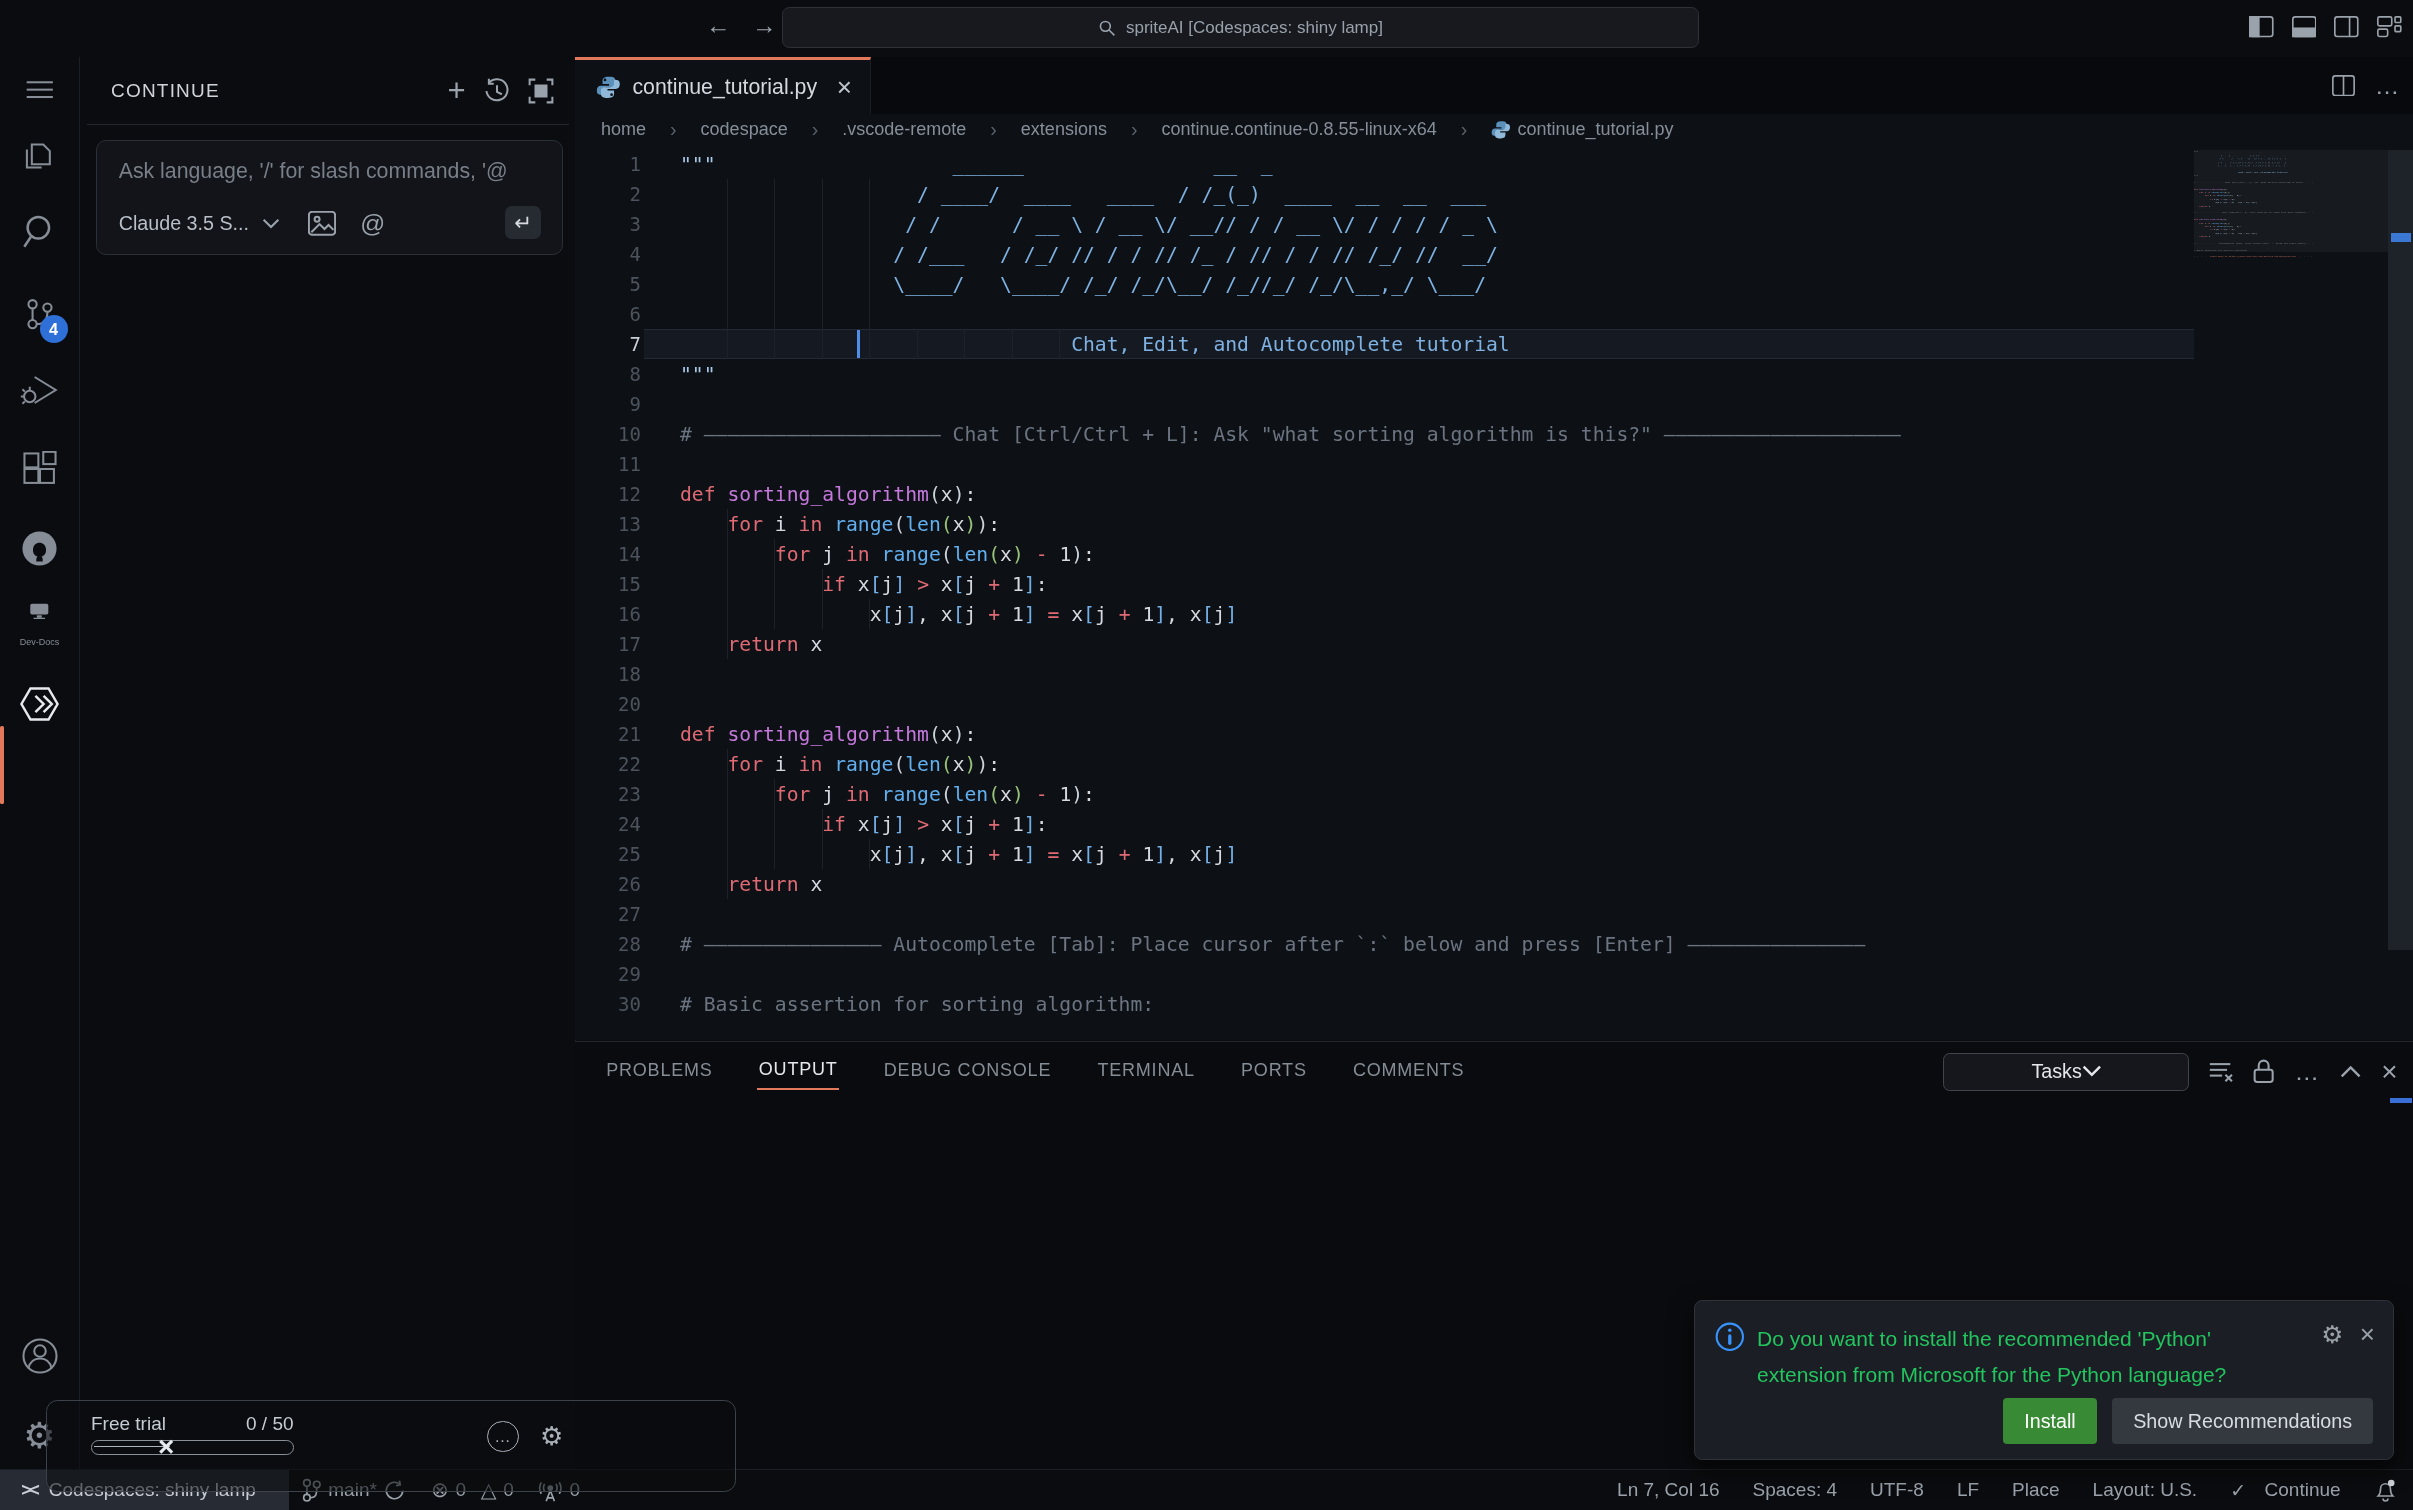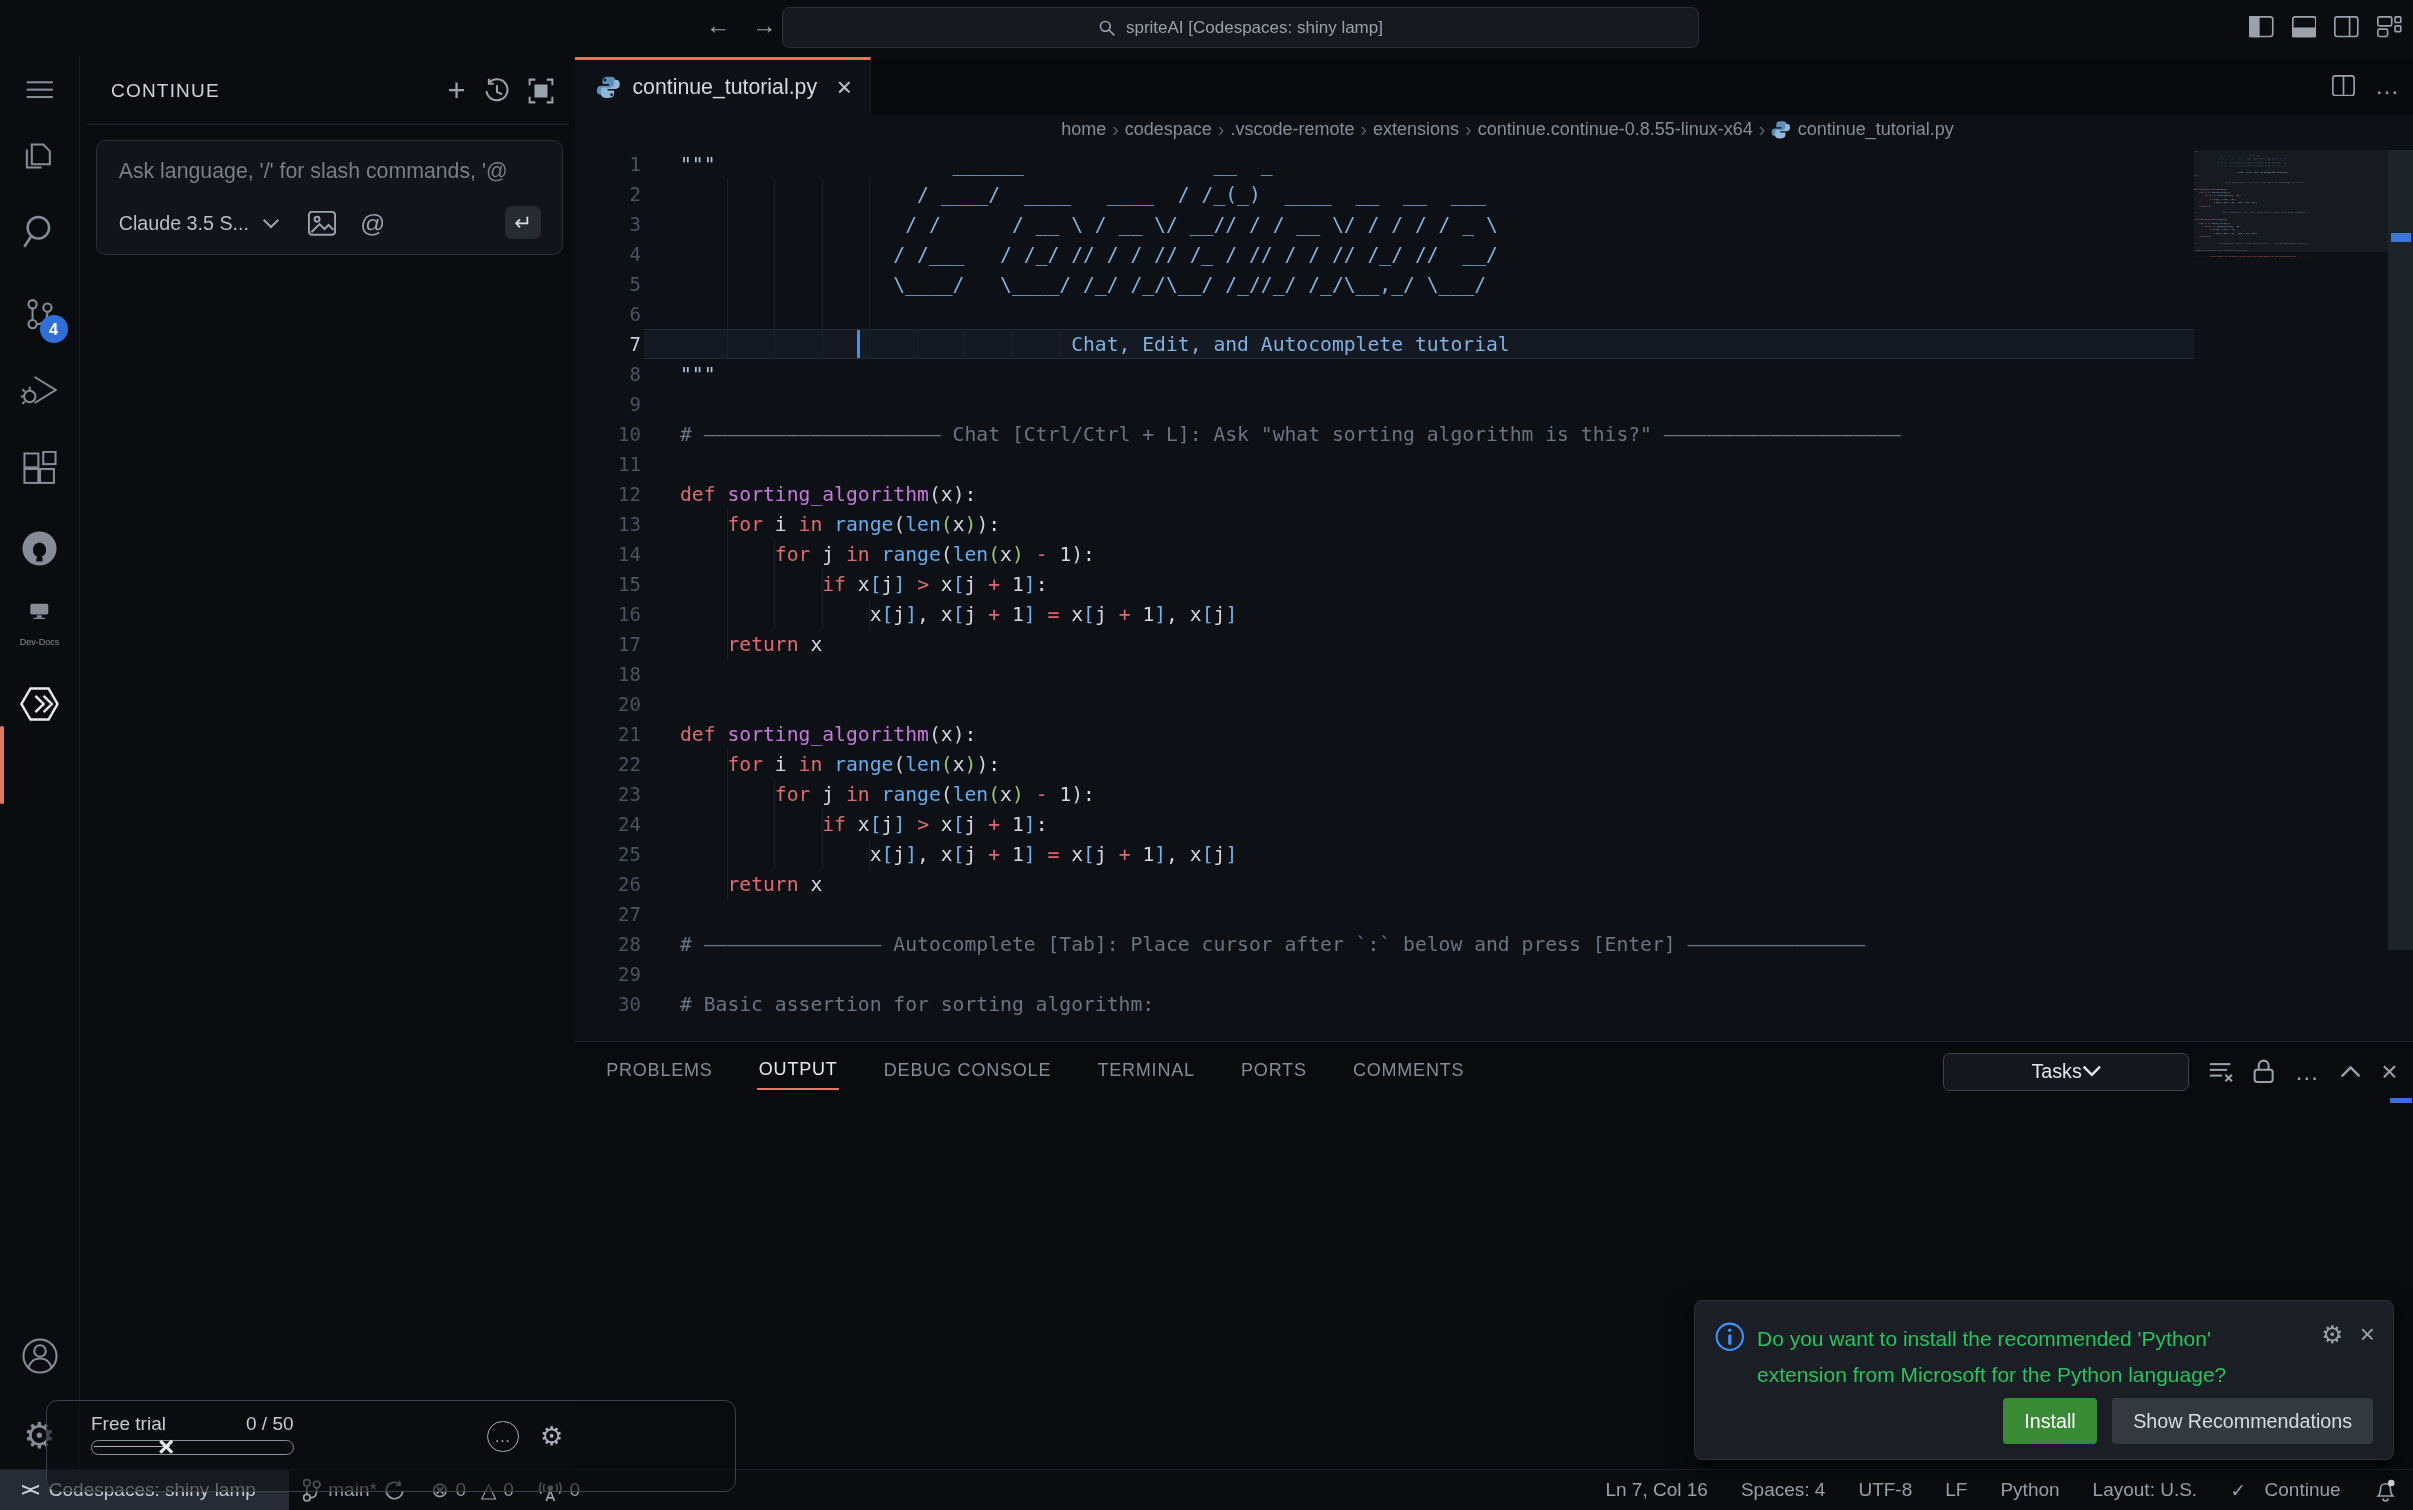--- a/index.html
+++ b/index.html
@@ -42,22 +42,22 @@
   .circle-ellipsis{width:29.6px;height:29.6px;border:1.6px solid #aab0b9;border-radius:50%;display:flex;align-items:center;justify-content:center;font-size:16.4px;letter-spacing:0.8px;}
   .gear-glyph{font-size:26px;}
   
   #editorgroup{position:absolute;left:575px;top:57px;width:1839px;height:983px;background:#0d1116;}
   #tabstrip{position:absolute;left:0;top:0;width:1839px;height:57px;background:#08090c;}
   #tab-active{position:absolute;left:0;top:0;width:296px;height:57px;background:#0d1116;border-top:3.3px solid #e2795c;
     border-right:0.8px solid #1a1e25;box-sizing:border-box;display:flex;align-items:center;gap:11.5px;padding-left:21.3px;}
   #tab-label{color:#d5d9df;font-size:21.3px;}
   .tab-close{color:#c0c5cc;font-size:26px;margin-left:8.2px;}
   #editor-actions{position:absolute;right:13px;top:0;height:57px;display:flex;align-items:center;gap:19.7px;color:#9aa2ac;}
-  #breadcrumbs{position:absolute;left:0;top:57px;width:1839px;height:31px;display:flex;align-items:center;gap:6px;
-    padding-left:26px;color:#868e99;font-size:18px;box-sizing:border-box;justify-content:center;}
+  #breadcrumbs{position:absolute;left:0;top:57px;width:1839px;height:31px;display:flex;align-items:center;gap:24px;
+    padding-left:26px;color:#868e99;font-size:18px;box-sizing:border-box;}
   .bc-sep{color:#5b626c;font-size:19.7px;}
   .bc-item{display:flex;align-items:center;gap:6.6px;}
   
   #editor{position:absolute;left:0;top:89px;width:1839px;height:895px;overflow:hidden;}
   #code-lines{position:absolute;left:0;top:3.3px;width:1839px;}
   .cl{position:relative;height:30px;font-family:"DejaVu Sans Mono",monospace;font-size:19.7px;line-height:30px;white-space:pre;}
   .ln{display:inline-block;width:66px;text-align:right;color:#4c535d;font-size:19px;}
   .lt{margin-left:39px;}
   .cl .band{position:absolute;left:69px;top:0;width:1550px;height:100%;background:#141922;
     border-top:0.8px solid #242a33;border-bottom:0.8px solid #242a33;box-sizing:border-box;z-index:0;}
@@ -475,21 +475,21 @@
           <path d="M8 15 a9 9 0 0 1 0-9 M4 18 a14 14 0 0 1 0-14 M22 15 a9 9 0 0 0 0-9 M26 18 a14 14 0 0 0 0-14"></path>
         </svg>
       <span>0</span>
     </div>
   </div>
   <div id="sb-right">
     <span class="sb-item">Ln 7, Col 16</span>
     <span class="sb-item">Spaces: 4</span>
     <span class="sb-item">UTF-8</span>
     <span class="sb-item">LF</span>
-    <span class="sb-item">Python</span>
+    <span class="sb-item">Place</span>
     <span class="sb-item">Layout: U.S.</span>
     <span class="sb-item"><span>✓</span>&nbsp;<span>Continue</span></span>
     <span class="sb-item">
       <svg width="23" height="24.6" viewBox="0 0 28 30" fill="none" stroke="#9aa2ab" stroke-width="2">
           <path d="M5 22 c2-2 3-4 3-9 a6 6 0 0 1 12 0 c0 5 1 7 3 9 z"></path>
           <path d="M11 25 a3 3 0 0 0 6 0"></path>
           <circle cx="21" cy="6" r="4" fill="#cfd4da" stroke="none"></circle>
         </svg>
     </span>
   </div>

